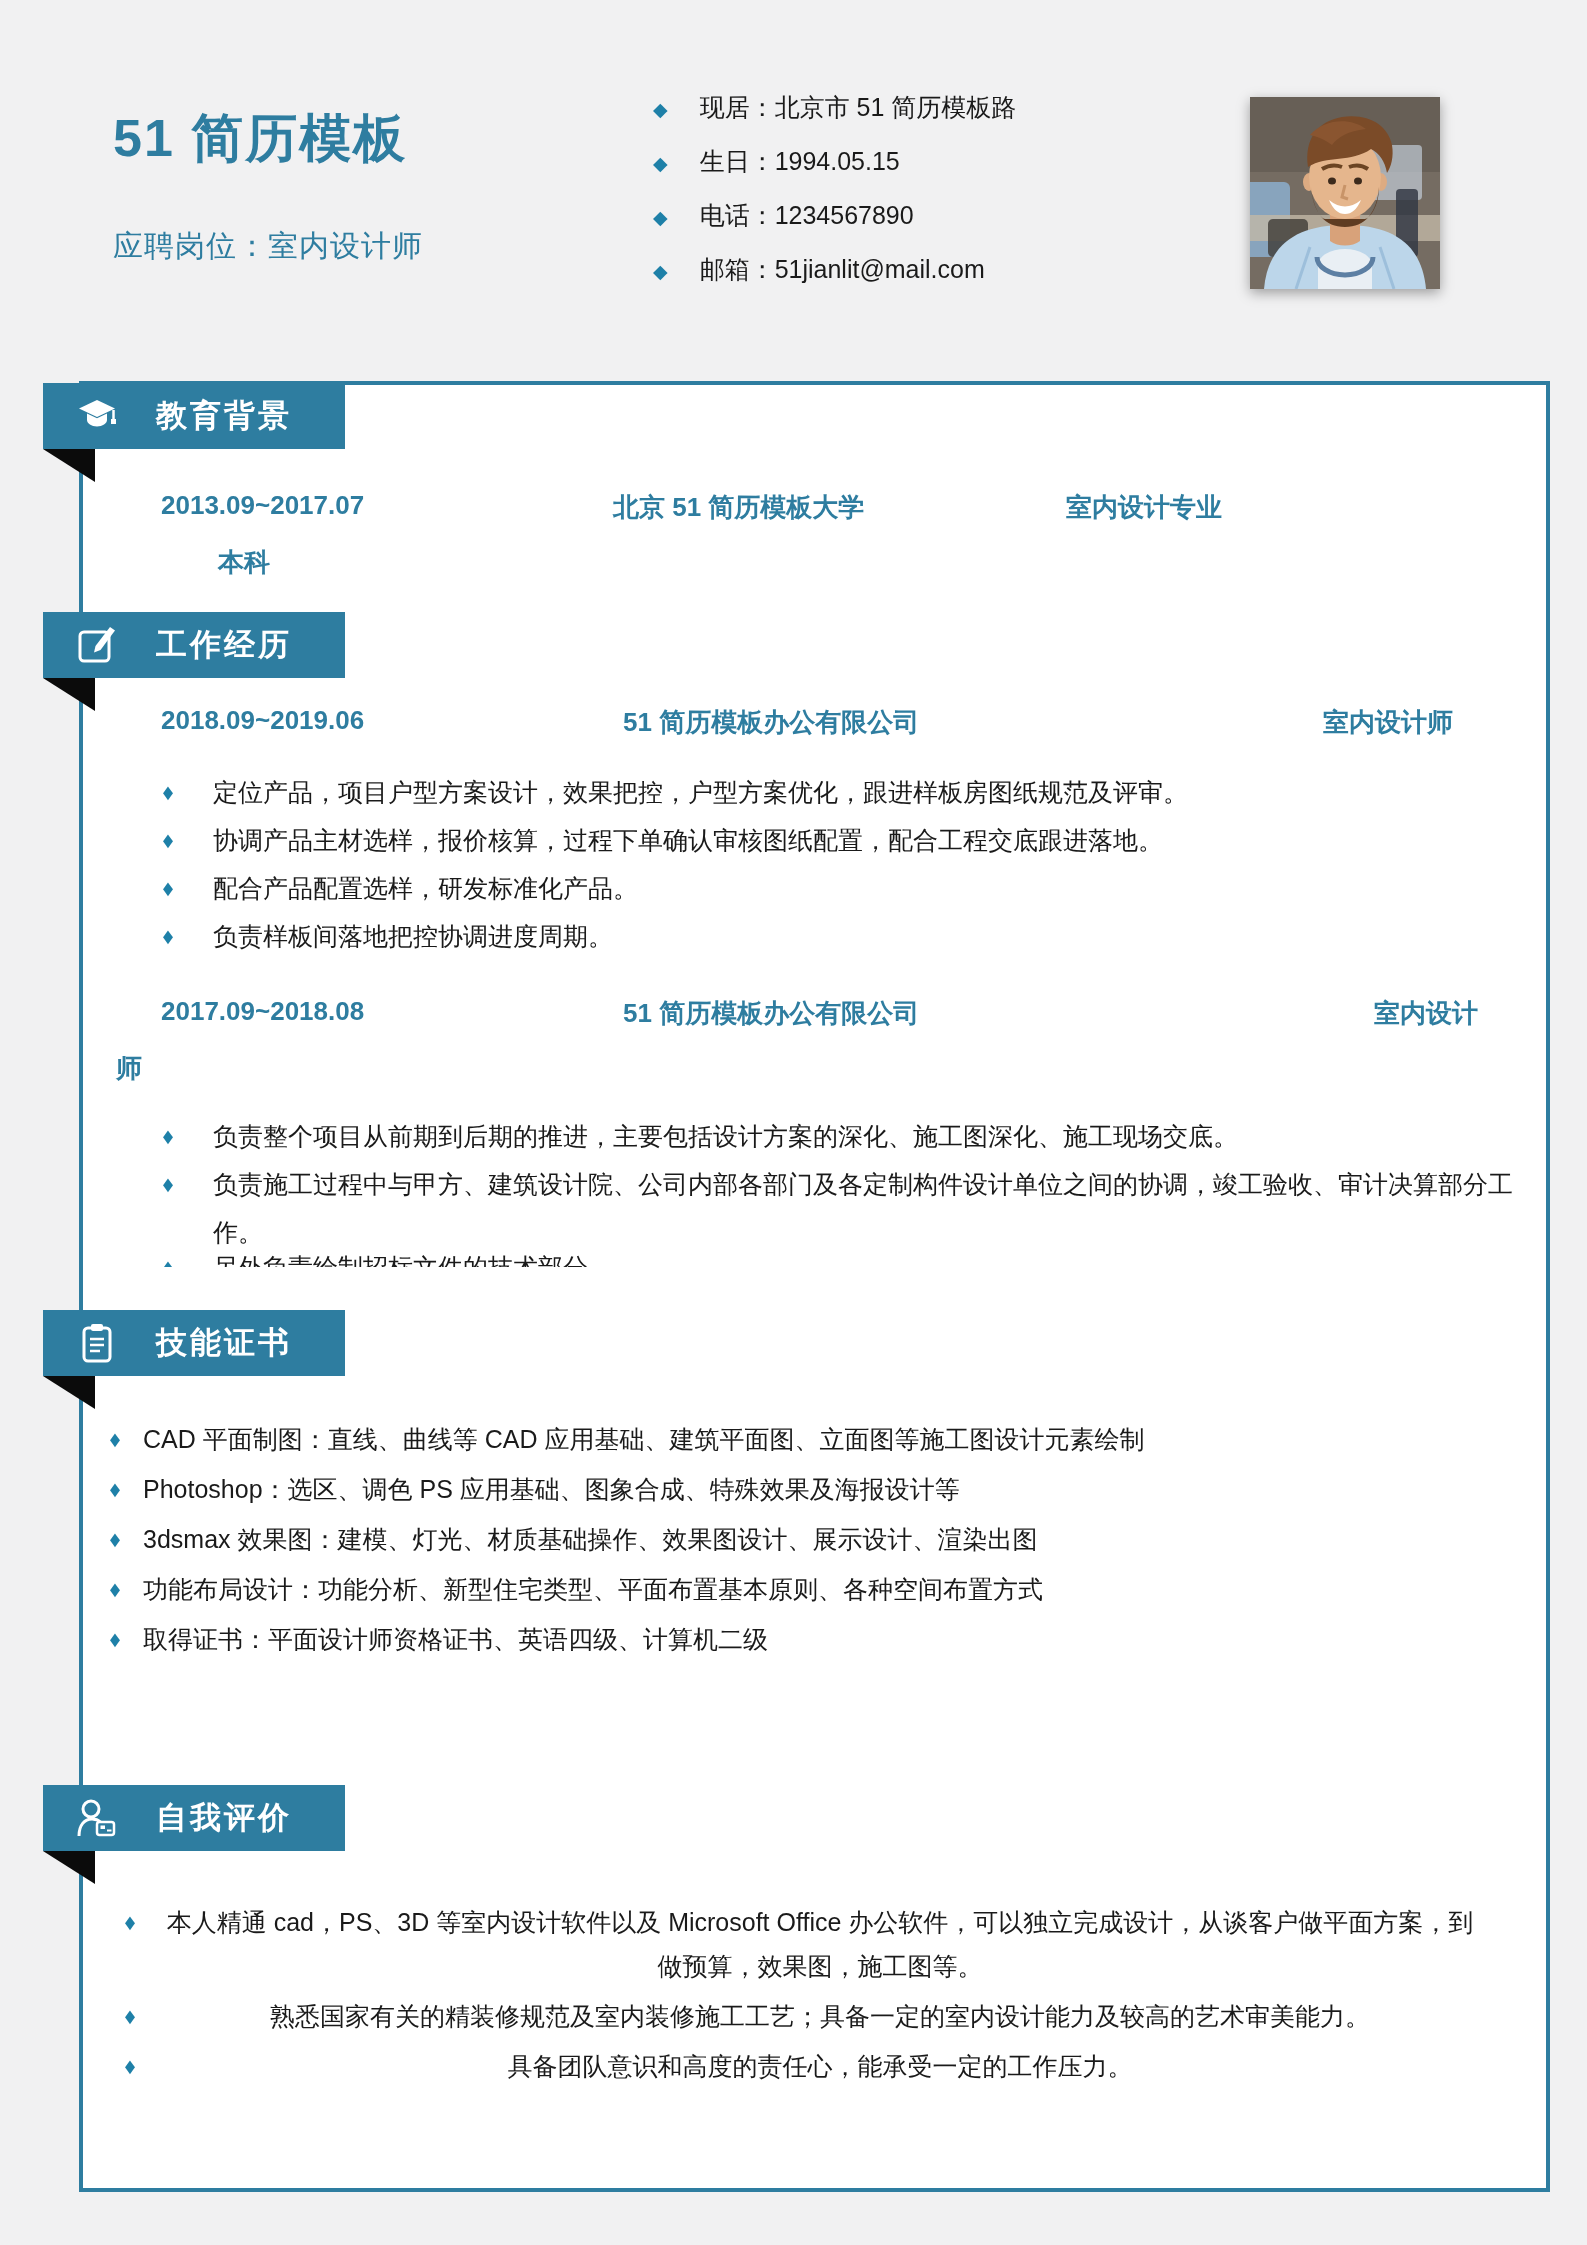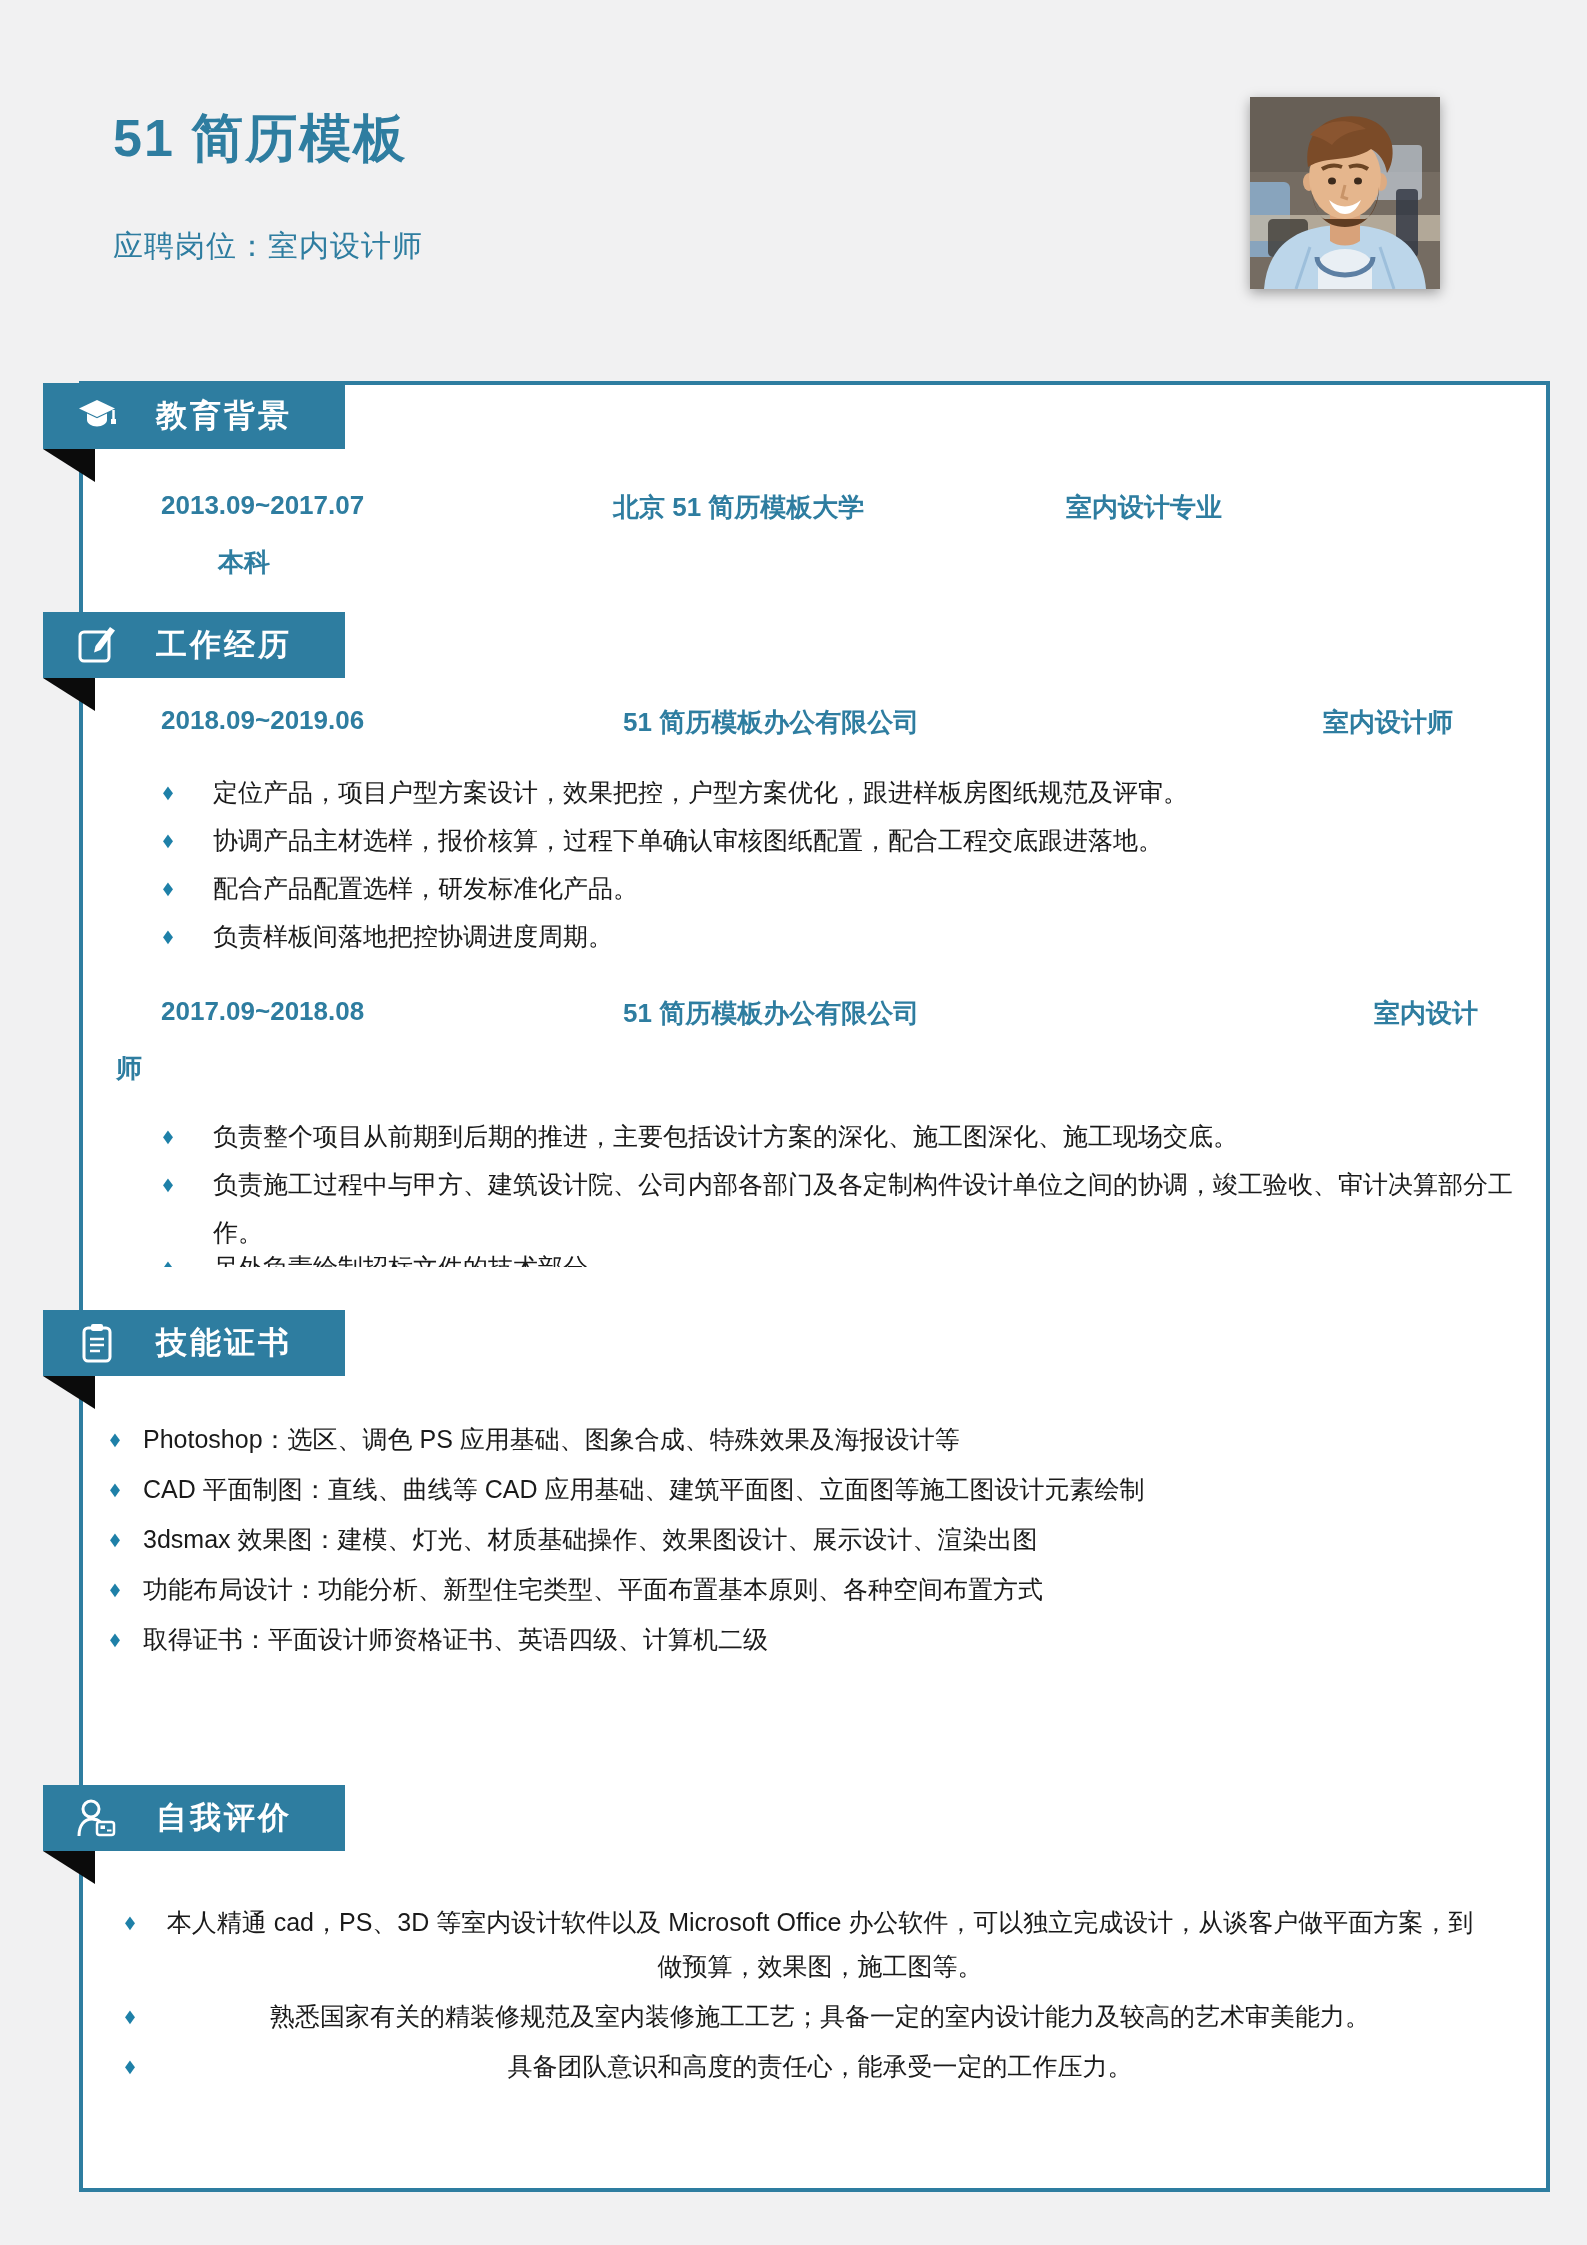--- a/index.html
+++ b/index.html
@@ -88,20 +88,38 @@
   }
 </style>
 </head>
 <body>
 
 <div class="page">
 
   <div class="name-title">51 简历模板</div>
   <div class="apply-title">应聘岗位：室内设计师</div>
 
+  <ul class="contacts">
+    <li>
+        <span class="dmd"></span>
+        <span>现居：北京市 51 简历模板路</span>
+      </li>
+    <li>
+        <span class="dmd"></span>
+        <span>生日：1994.05.15</span>
+      </li>
+    <li>
+        <span class="dmd"></span>
+        <span>电话：1234567890</span>
+      </li>
+    <li>
+        <span class="dmd"></span>
+        <span>邮箱：51jianlit@mail.com</span>
+      </li>
+  </ul>
 
   <div class="photo">
     <svg width="190" height="192" viewBox="0 0 190 192">
       <rect width="190" height="192" fill="#756c62"></rect>
       <rect width="190" height="75" fill="#675f56"></rect>
       <rect x="-5" y="85" width="45" height="75" rx="6" fill="#8fb7dc" opacity="0.75"></rect>
       <rect x="120" y="48" width="52" height="55" rx="4" fill="#c8d4e0" opacity="0.65"></rect>
       <rect y="118" width="190" height="26" fill="#c2b8a6" opacity="0.8"></rect>
       <rect x="146" y="92" width="22" height="68" rx="4" fill="#343a45" opacity="0.85"></rect>
       <rect x="18" y="122" width="40" height="38" rx="5" fill="#3f3b36" opacity="0.8"></rect>
@@ -192,22 +210,22 @@
 
   <ul class="blist work-list" style="top:1112px">
     <li>负责整个项目从前期到后期的推进，主要包括设计方案的深化、施工图深化、施工现场交底。</li>
     <li>负责施工过程中与甲方、建筑设计院、公司内部各部门及各定制构件设计单位之间的协调，竣工验收、审计决算部分工作。</li>
   </ul>
   <div class="clip-line">
     <div class="clip-inner">另外负责绘制招标文件的技术部分</div>
   </div>
 
   <ul class="blist skill-list" style="top:1414px">
+    <li>CAD 平面制图：直线、曲线等 CAD 应用基础、建筑平面图、立面图等施工图设计元素绘制</li>
     <li>Photoshop：选区、调色 PS 应用基础、图象合成、特殊效果及海报设计等</li>
-    <li>CAD 平面制图：直线、曲线等 CAD 应用基础、建筑平面图、立面图等施工图设计元素绘制</li>
     <li>3dsmax 效果图：建模、灯光、材质基础操作、效果图设计、展示设计、渲染出图</li>
     <li>功能布局设计：功能分析、新型住宅类型、平面布置基本原则、各种空间布置方式</li>
     <li>取得证书：平面设计师资格证书、英语四级、计算机二级</li>
   </ul>
 
   <ul class="blist self-list" style="top:1900px">
     <li>本人精通 cad，PS、3D 等室内设计软件以及 Microsoft Office 办公软件，可以独立完成设计，从谈客户做平面方案，到做预算，效果图，施工图等。</li>
     <li>熟悉国家有关的精装修规范及室内装修施工工艺；具备一定的室内设计能力及较高的艺术审美能力。</li>
     <li>具备团队意识和高度的责任心，能承受一定的工作压力。</li>
   </ul>

